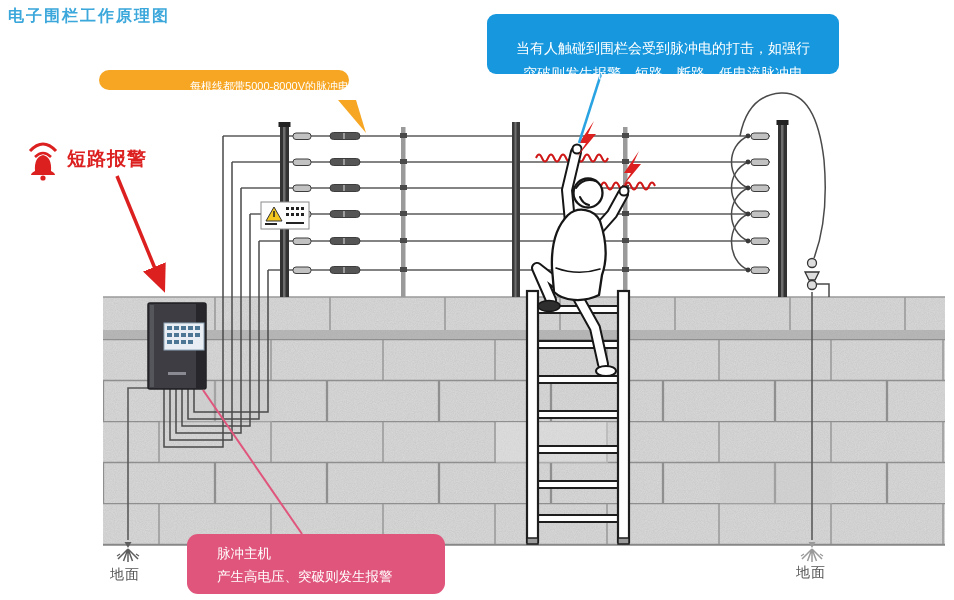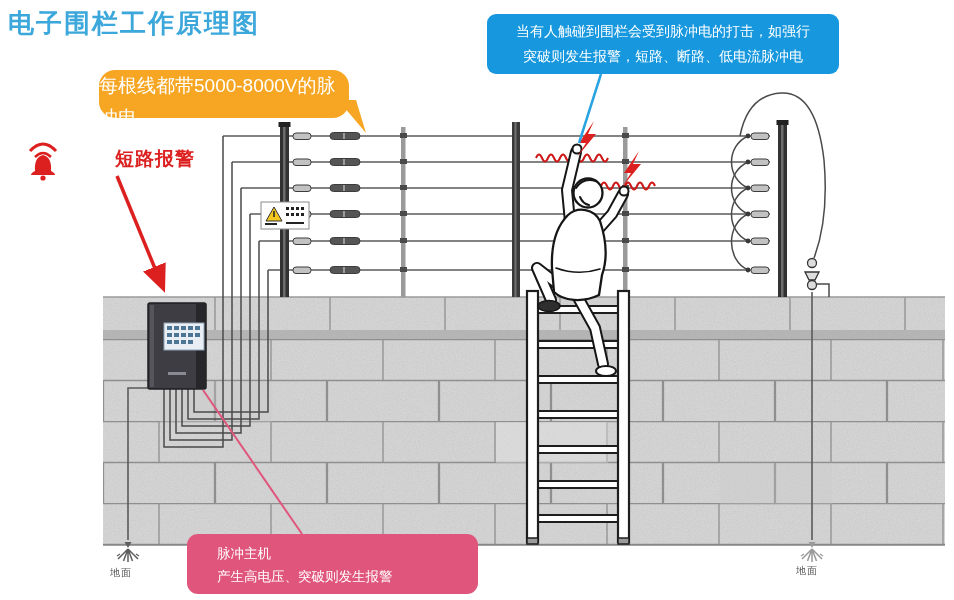--- a/index.html
+++ b/index.html
@@ -1,31 +1,31 @@
 <!DOCTYPE html>
 <html style="--title_blue: #3BA7DB; --callout_orange: #F6A623; --callout_blue: #1798DE; --callout_pink: #E0557C; --alarm_red: #DC2020; --wire_gray: #5a5a5a; --wall_gray: #DBDBDB;"><head>
 <meta charset="utf-8">
 <style>
   html,body{margin:0;padding:0;background:#fff;}
   #stage{position:relative;width:954px;height:600px;background:#fff;overflow:hidden;
          font-family:"Liberation Sans","DejaVu Sans",sans-serif;}
   #stage svg{position:absolute;left:0;top:0;}
   .overlay{position:absolute;z-index:5;}
-  .title{left:8px;top:6px;font-size:26px;font-weight:bold;letter-spacing:2px;color:var(--title_blue);}
+  .title{left:8px;top:6px;font-size:16px;font-weight:bold;letter-spacing:2px;color:var(--title_blue);}
   .callout{color:#fff;box-sizing:border-box;}
-  .co-voltage{left:99px;top:70px;width:250px;height:48px;border-radius:16px;
-              background:var(--callout_orange);font-size:19px;line-height:32px;text-align:left;}
+  .co-voltage{left:99px;top:70px;width:250px;height:20px;border-radius:16px;
+              background:var(--callout_orange);font-size:11px;line-height:32px;text-align:right;}
   .co-shock{left:487px;top:14px;width:352px;height:60px;border-radius:9px;
-            background:var(--callout_blue);font-size:14px;text-align:center;padding-top:5px;}
+            background:var(--callout_blue);font-size:14px;text-align:center;padding-top:22px;}
   .co-shock div{line-height:25px;}
-  .co-host{left:187px;top:534px;width:291px;height:60px;border-radius:11px;
+  .co-host{left:187px;top:534px;width:258px;height:60px;border-radius:11px;
            background:var(--callout_pink);font-size:13.5px;padding:8px 0 0 30px;}
   .co-host div{line-height:23px;}
-  .alarm-label{left:67px;top:146px;font-size:19px;font-weight:bold;letter-spacing:1px;color:var(--alarm_red);margin-left:48px;}
-  .ground-label{font-size:10px;color:#555;letter-spacing:1px;}
+  .alarm-label{left:67px;top:146px;font-size:19px;font-weight:bold;letter-spacing:1px;color:var(--alarm_red);}
+  .ground-label{font-size:14px;color:#555;letter-spacing:1px;}
   .gl-left{left:110px;top:566px;}
   .gl-right{left:796px;top:564px;}
 </style>
 </head>
 <body>
 
 <div id="stage">
 
   <svg width="954" height="600" viewBox="0 0 954 600">
     <defs>

